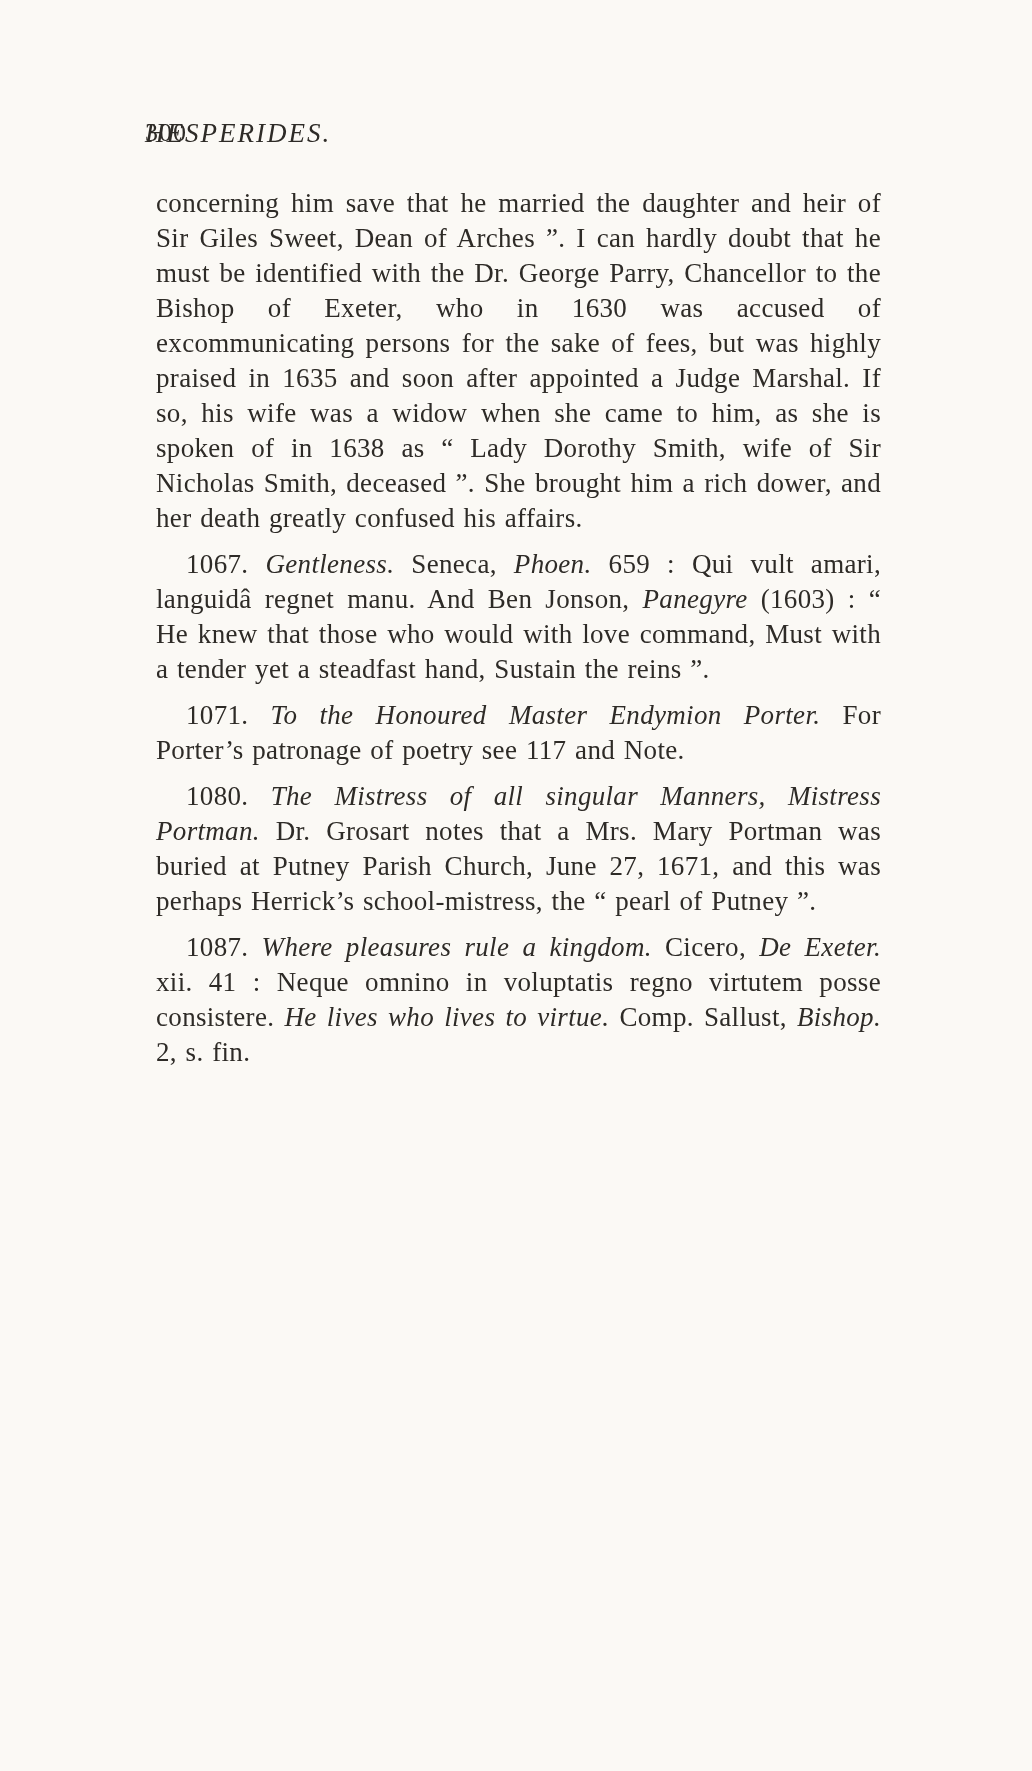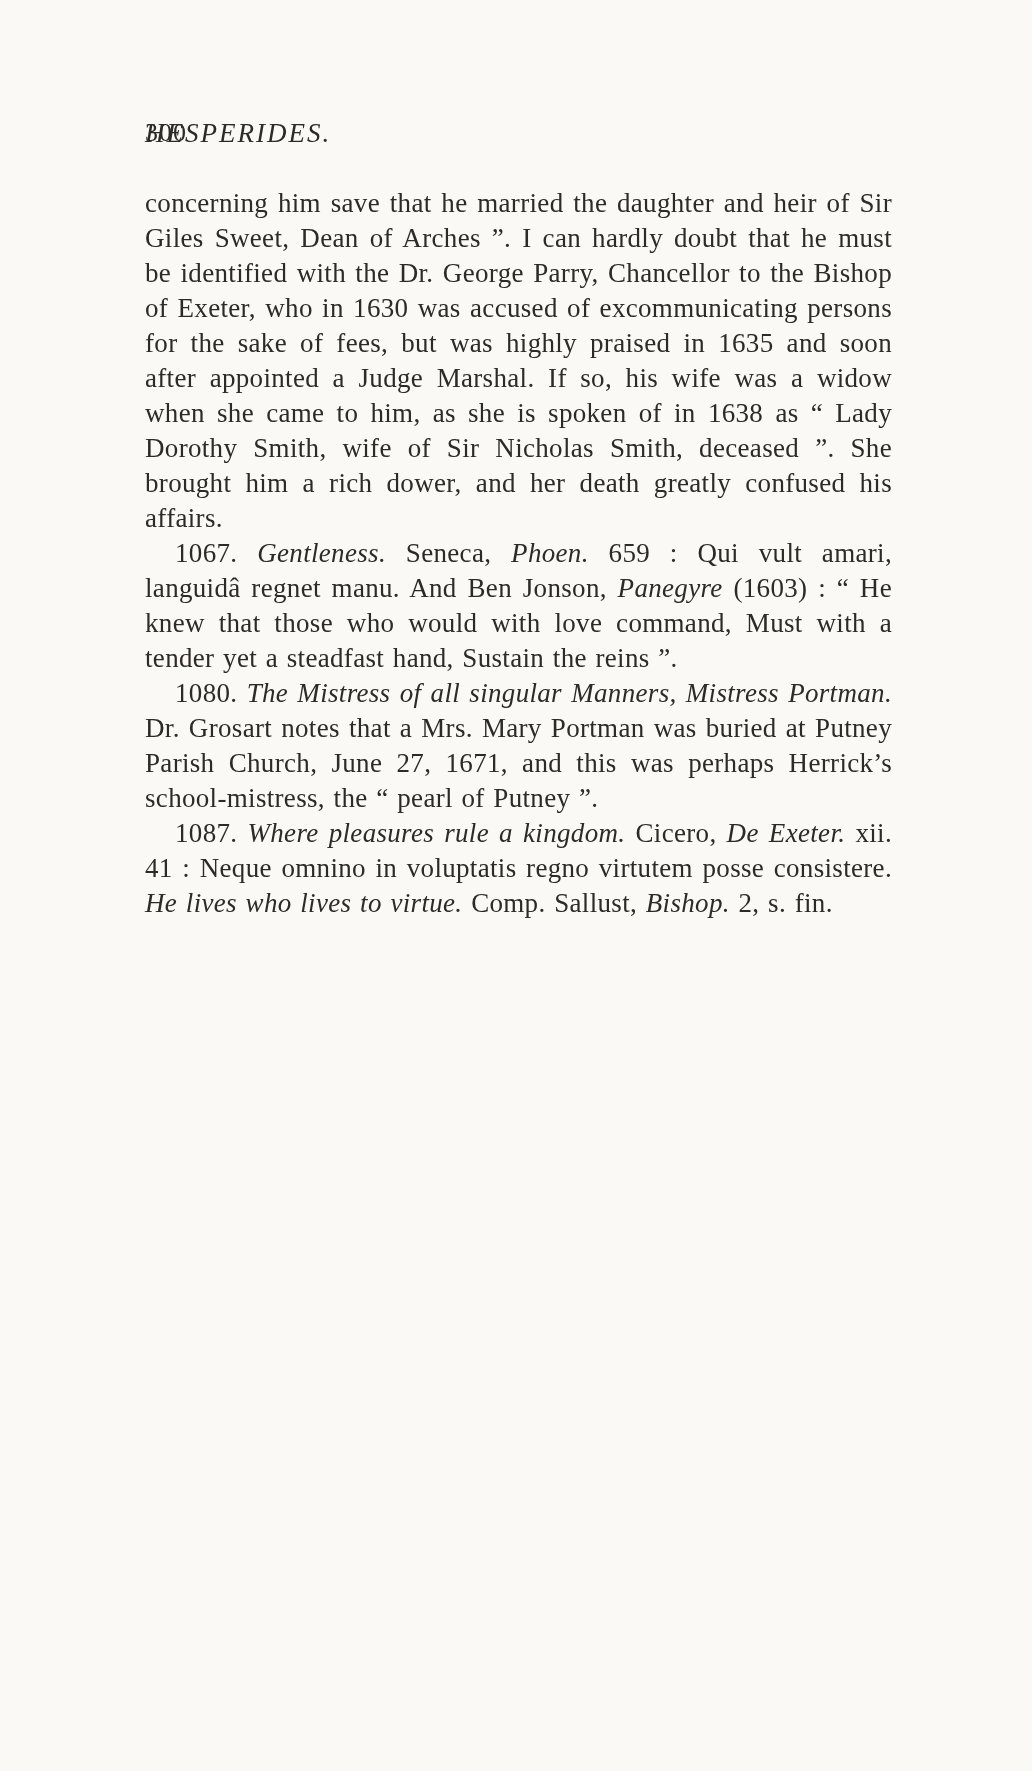--- a/index.html
+++ b/index.html
@@ -45,37 +45,38 @@
     letter-spacing: 2px;
   }
   .page-body {
     font-size: 27px;
     line-height: 35px;
     text-align: justify;
     letter-spacing: 0.012em;
     word-spacing: 0.06em;
   }
   .page-body p {
-    margin: 0;
+    margin: 11px;
     padding: 0;
   }
   .page-body p.indent {
     text-indent: 30px;
   }
   .it {
     font-style: italic;
   }
 </style>
 </head>
 <body>
 
 <div class="sheet">
   <div class="header">
     <span class="pagenum">300</span>
     <span class="running-title">HESPERIDES.</span>
   </div>
   <div class="page-body">
       <p class=""><span>concerning him save that he married the daughter and heir of Sir Giles Sweet, Dean of Arches ”.  I can hardly doubt that he must be identified with the Dr. George Parry, Chancellor to the Bishop of Exeter, who in 1630 was accused of excommunicating persons for the sake of fees, but was highly praised in 1635 and soon after appointed a Judge Marshal.  If so, his wife was a widow when she came to him, as she is spoken of in 1638 as “ Lady Dorothy Smith, wife of Sir Nicholas Smith, deceased ”.  She brought him a rich dower, and her death greatly confused his affairs.</span></p>
       <p class="indent"><span>1067. </span><span class="it">Gentleness.</span><span>  Seneca, </span><span class="it">Phoen.</span><span> 659 : Qui vult amari, languidâ regnet manu.  And Ben Jonson, </span><span class="it">Panegyre</span><span> (1603) : “ He knew that those who would with love command, Must with a tender yet a steadfast hand, Sustain the reins ”.</span></p>
+      <p class="indent"><span>1071. </span><span class="it">To the Honoured Master Endymion Porter.</span><span> For Porter’s patronage of poetry see 117 and Note.</span></p>
       <p class="indent"><span>1080. </span><span class="it">The Mistress of all singular Manners, Mistress Portman.</span><span>  Dr. Grosart notes that a Mrs. Mary Portman was buried at Putney Parish Church, June 27, 1671, and this was perhaps Herrick’s school-mistress, the “ pearl of Putney ”.</span></p>
       <p class="indent"><span>1087. </span><span class="it">Where pleasures rule a kingdom.</span><span>  Cicero, </span><span class="it">De Exeter.</span><span> xii. 41 : Neque omnino in voluptatis regno virtutem posse consistere.  </span><span class="it">He lives who lives to virtue.</span><span>  Comp. Sallust, </span><span class="it">Bishop.</span><span> 2, s. fin.</span></p>
     </div>
 </div>
 
 </body></html>

